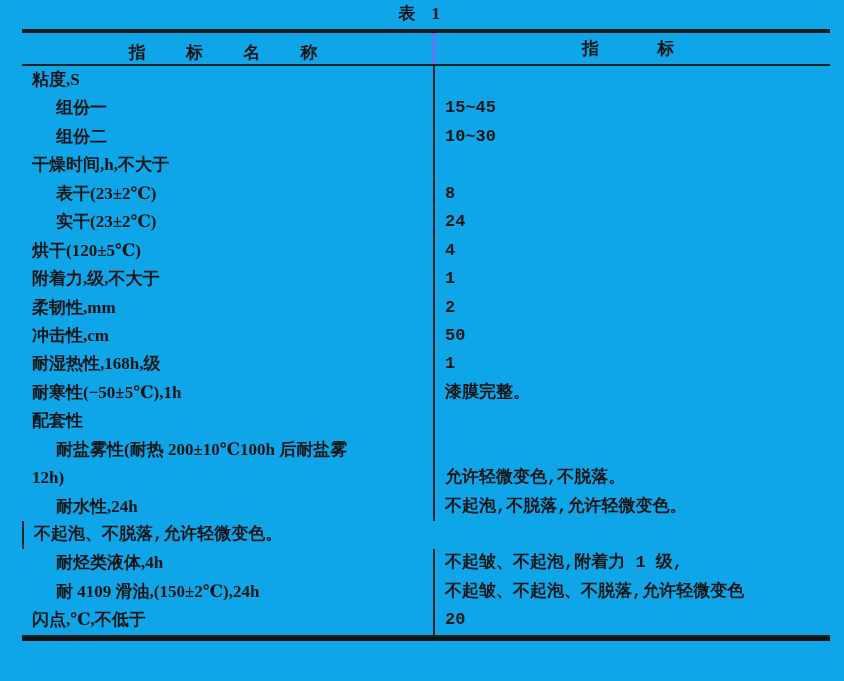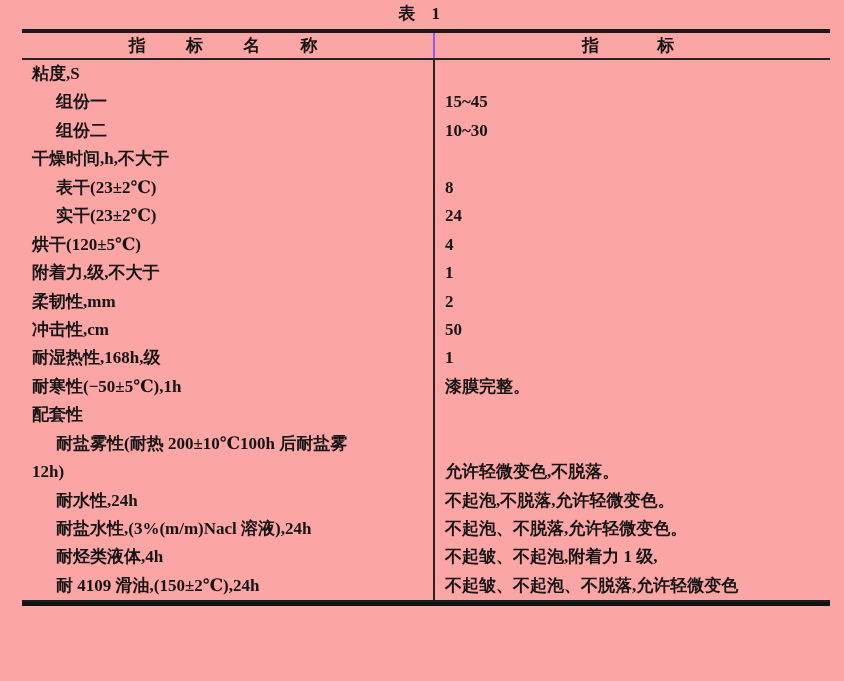--- a/index.html
+++ b/index.html
@@ -1,41 +1,41 @@
 <!DOCTYPE html>
 <html><head>
 <meta charset="utf-8">
 <style>
   * { margin:0; padding:0; box-sizing:border-box; }
   html,body { background:#ffffff; }
   .page {
     position:relative;
     width:844px; height:681px;
-    background:#fca5a5;
+    background:#0ea5e9;
     font-family:"Liberation Serif","DejaVu Serif",serif;
     color:#151515;
     font-weight:bold;
     overflow:hidden;
   }
   .title {
     position:absolute; top:2px; left:0; width:100%;
     text-align:center;
     font-size:17px;
     letter-spacing:6px;
   }
   .table {
     position:absolute;
     left:22px; top:29px; width:808px;
     border-top:4px solid #1b1b1b;
   }
   .thead {
     display:flex;
-    height:27px;
+    height:33px;
     border-bottom:2px solid #242424;
-    align-items:center;
+    align-items:flex-end;
   }
   .th { font-size:17px; text-align:center; }
   .th.left {
     width:411px;
     letter-spacing:9px;
     word-spacing:18px;
   }
   .th.right {
     flex:1;
     align-self:stretch;
@@ -50,20 +50,21 @@
     font-size:17px;
     line-height:28.45px;
     white-space:nowrap;
   }
   .td.name { width:411px; padding-left:10px; }
   .td.name.indent-1 { padding-left:34px; }
   .td.value {
     flex:1;
     border-left:2px solid #242424;
     padding-left:10px;
+    font-family:Liberation Mono, monospace;
   }
   .table-bottom {
     height:6px;
     border-top:2px solid #1e1e1e;
     border-bottom:4px solid #121212;
   }
 </style>
 </head>
 <body>
 
@@ -134,27 +135,30 @@
         </div>
         <div class="tr">
           <div class="td name indent-0">12h)</div>
           <div class="td value">允许轻微变色,不脱落。</div>
         </div>
         <div class="tr">
           <div class="td name indent-1">耐水性,24h</div>
           <div class="td value">不起泡,不脱落,允许轻微变色。</div>
         </div>
         <div class="tr">
-          <div class="td name indent-1">耐盐水性,(3%(m/m)Nacl 溶液),24h</div>
           <div class="td value">不起泡、不脱落,允许轻微变色。</div>
         </div>
         <div class="tr">
           <div class="td name indent-1">耐烃类液体,4h</div>
           <div class="td value">不起皱、不起泡,附着力 1 级,</div>
         </div>
         <div class="tr">
           <div class="td name indent-1">耐 4109 滑油,(150±2℃),24h</div>
           <div class="td value">不起皱、不起泡、不脱落,允许轻微变色</div>
         </div>
+        <div class="tr">
+          <div class="td name indent-0">闪点,℃,不低于</div>
+          <div class="td value">20</div>
+        </div>
       </div>
     <div class="table-bottom"></div>
   </div>
 </div>
 
 </body></html>

